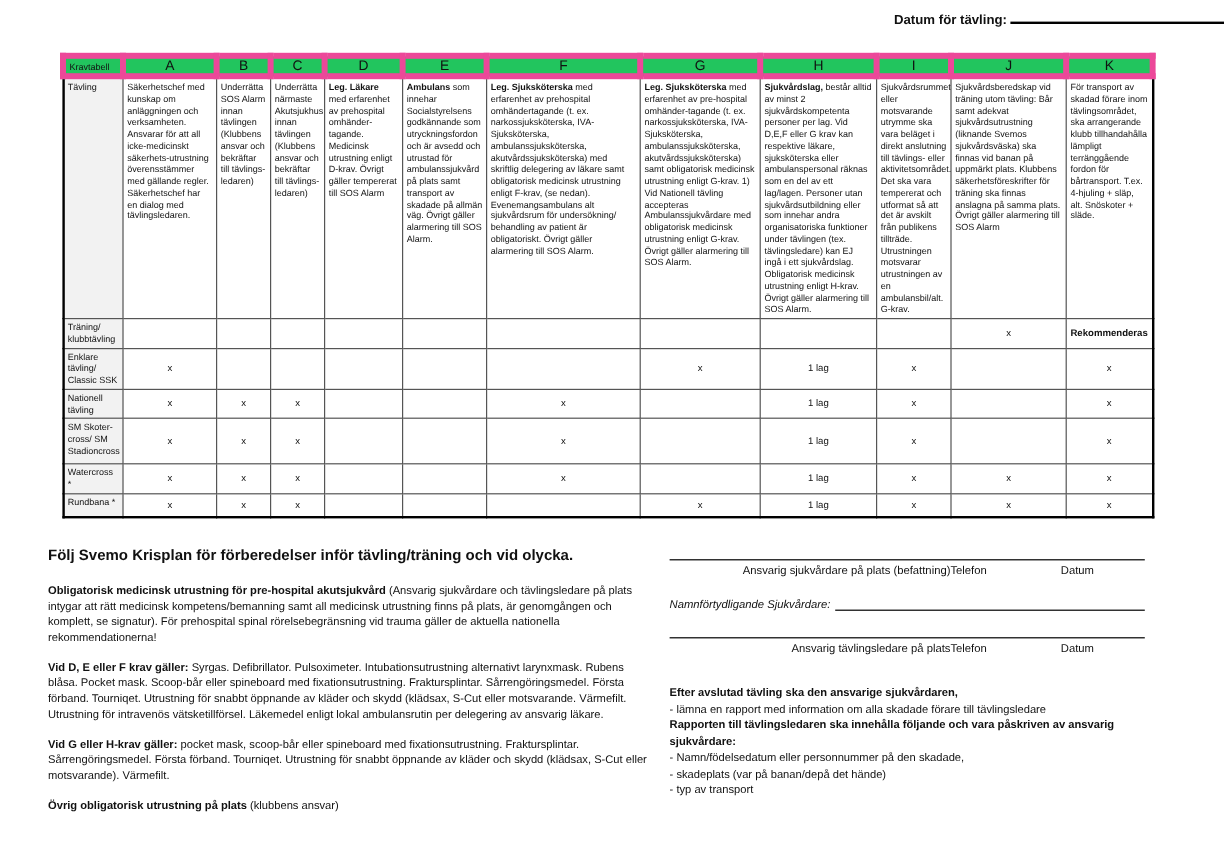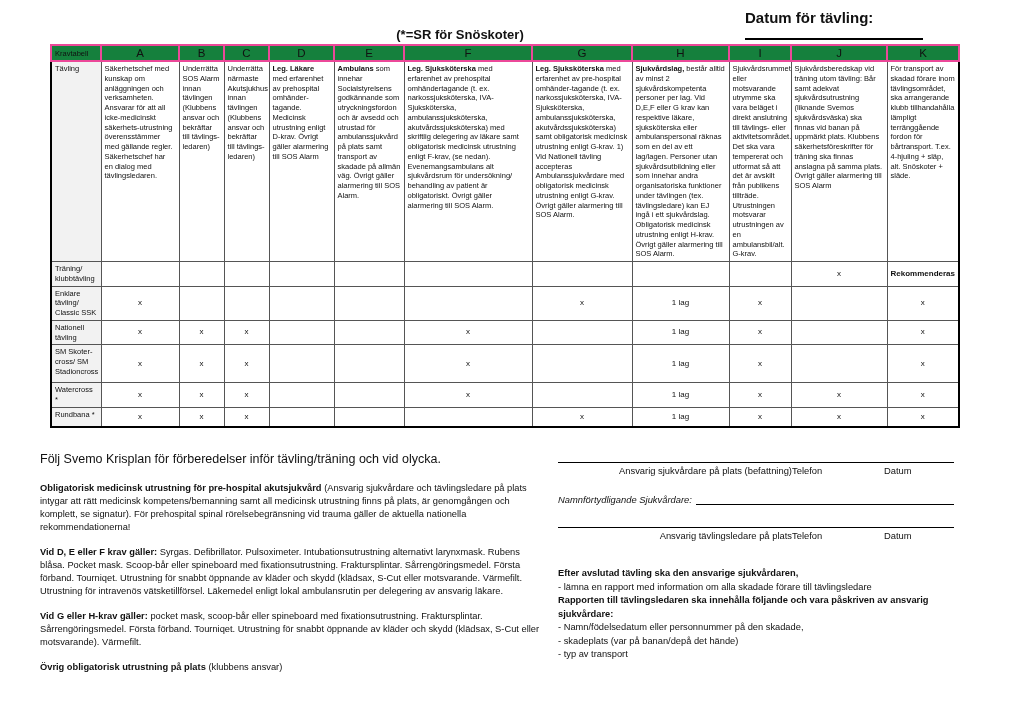--- a/index.html
+++ b/index.html
@@ -10,45 +10,45 @@
   }
   .page { position: relative; width: 1024px; height: 702px; padding-top: 8px; }
 
   
   .hdr { position: relative; height: 36px; }
   .title-line { position: absolute; left: 22px; top: 0; white-space: nowrap; }
   .title-main { font-size: 15.5px; font-weight: bold; }
   .title-sec  { font-size: 13.5px; font-weight: bold; }
   .subtitle   { position: absolute; left: 340px; top: 19px; width: 240px;
                 text-align: center; font-size: 13px; font-weight: bold; }
-  .datum      { position: absolute; left: 745px; top: 1px; font-size: 15px; font-weight: bold; }
+  .datum      { position: absolute; left: 745px; top: 1px; font-size: 11px; font-weight: bold; }
   .datum .fill{ display: inline-block; width: 178px; border-bottom: 2px solid #000; height: 11px; }
 
   
   table.krav { border-collapse: collapse; table-layout: fixed; margin-left: 50px;
                width: 908px; border: 2px solid #000; }
   table.krav th {
-    border: 2px solid #ec4899; background: #15803d; font-weight: normal;
+    border: 5px solid #ec4899; background: #22c55e; font-weight: normal;
     font-size: 11.5px; height: 16px; text-align: center; padding: 0 2px;
   }
   table.krav th.corner { font-size: 7.5px; text-align: left; padding-left: 3px; }
   table.krav td {
     border: 1px solid #555; vertical-align: top;
     font-size: 7.5px; line-height: 1.3; padding: 2px 3px; background: #fff;
   }
   table.krav td.rowlabel { background: #f2f2f2; }
   table.krav tr.reqrow td { height: 190px; }
   td .lead { font-weight: bold; }
   table.krav td.mark { text-align: center; vertical-align: middle; font-size: 8px; }
   table.krav td.mark.strong { font-weight: bold; }
 
   
   .bottom { display: flex; margin: 24px 40px 0 40px; gap: 16px; }
   .bleft  { width: 502px; }
-  .bleft h2 { font-size: 12.5px; font-weight: normal; margin-bottom: 16px; }
+  .bleft h2 { font-size: 12.5px; font-weight: bold; margin-bottom: 16px; }
   .bleft p  { font-size: 9.3px; line-height: 1.4; margin-bottom: 12px; }
   .blead { font-weight: bold; }
 
   .bright { flex: 1; padding-top: 10px; font-size: 9.4px; }
   .sigblock { border-top: 1px solid #000; display: flex; padding-top: 2px; width: 396px; }
   .sigblock .slabel { flex: 1; text-align: right; }
   .sigblock .stel { width: 92px; }
   .sigblock .sdat { width: 70px; }
   .nameline { display: flex; align-items: flex-end; margin: 18px 0 22px 0; width: 396px; justify-content: center; }
   .nameline .nlabel { font-style: italic; white-space: nowrap; }
@@ -56,21 +56,20 @@
 
   .report { margin-top: 26px; line-height: 1.45; font-size: 9.3px; }
   .report .rbold { font-weight: bold; }
 </style>
 </head>
 <body>
 
 <div class="page">
 
   <div class="hdr">
-    <div class="subtitle">(*=SR för Snöskoter)</div>
     <div class="datum">
       <span>Datum för tävling:</span>
       <span class="fill"></span>
     </div>
   </div>
 
   <table class="krav">
     <colgroup>
       <col style="width:50px">
         <col style="width:78px">
@@ -100,21 +99,21 @@
         <th>J</th>
         <th>K</th>
       </tr>
     </thead>
     <tbody>
       <tr class="reqrow">
         <td class="rowlabel">Tävling</td>
         <td><span class="lead"></span><span>Säkerhetschef med kunskap om anläggningen och verksamheten. Ansvarar för att all icke-medicinskt säkerhets-utrustning överensstämmer med gällande regler. Säkerhetschef har en dialog med tävlingsledaren.</span></td>
         <td><span class="lead"></span><span>Underrätta SOS Alarm innan tävlingen (Klubbens ansvar och bekräftar till tävlings-ledaren)</span></td>
         <td><span class="lead"></span><span>Underrätta närmaste Akutsjukhus innan tävlingen (Klubbens ansvar och bekräftar till tävlings-ledaren)</span></td>
-        <td><span class="lead">Leg. Läkare</span><span> med erfarenhet av prehospital omhänder-tagande. Medicinsk utrustning enligt D-krav. Övrigt gäller alarmering till SOS Alarm</span></td>
+        <td><span class="lead">Leg. Läkare</span><span> med erfarenhet av prehospital omhänder-tagande. Medicinsk utrustning enligt D-krav. Övrigt gäller tempererat till SOS Alarm</span></td>
         <td><span class="lead">Ambulans</span><span> som innehar Socialstyrelsens godkännande som utryckningsfordon och är avsedd och utrustad för ambulanssjukvård på plats samt transport av skadade på allmän väg. Övrigt gäller alarmering till SOS Alarm.</span></td>
         <td><span class="lead">Leg. Sjuksköterska</span><span> med erfarenhet av prehospital omhändertagande (t. ex. narkossjuksköterska, IVA-Sjuksköterska, ambulanssjuksköterska, akutvårdssjuksköterska) med skriftlig delegering av läkare samt obligatorisk medicinsk utrustning enligt F-krav, (se nedan). Evenemangsambulans alt sjukvårdsrum för undersökning/ behandling av patient är obligatoriskt. Övrigt gäller alarmering till SOS Alarm.</span></td>
         <td><span class="lead">Leg. Sjuksköterska</span><span> med erfarenhet av pre-hospital omhänder-tagande (t. ex. narkossjuksköterska, IVA-Sjuksköterska, ambulanssjuksköterska, akutvårdssjuksköterska) samt obligatorisk medicinsk utrustning enligt G-krav. 1) Vid Nationell tävling accepteras Ambulanssjukvårdare med obligatorisk medicinsk utrustning enligt G-krav. Övrigt gäller alarmering till SOS Alarm.</span></td>
         <td><span class="lead">Sjukvårdslag,</span><span> består alltid av minst 2 sjukvårdskompetenta personer per lag. Vid D,E,F eller G krav kan respektive läkare, sjuksköterska eller ambulanspersonal räknas som en del av ett lag/lagen. Personer utan sjukvårdsutbildning eller som innehar andra organisatoriska funktioner under tävlingen (tex. tävlingsledare) kan EJ ingå i ett sjukvårdslag. Obligatorisk medicinsk utrustning enligt H-krav.  Övrigt gäller alarmering till SOS Alarm.</span></td>
         <td><span class="lead"></span><span>Sjukvårdsrummet eller motsvarande utrymme ska vara beläget i direkt anslutning till tävlings- eller aktivitetsområdet. Det ska vara tempererat och utformat så att det är avskilt från publikens tillträde. Utrustningen motsvarar utrustningen av en ambulansbil/alt.  G-krav.</span></td>
         <td><span class="lead"></span><span>Sjukvårdsberedskap vid träning utom tävling: Bår samt adekvat sjukvårdsutrustning (liknande Svemos sjukvårdsväska) ska finnas vid banan på uppmärkt plats. Klubbens säkerhetsföreskrifter för träning ska finnas anslagna på samma plats. Övrigt gäller alarmering till SOS Alarm</span></td>
         <td><span class="lead"></span><span>För transport av skadad förare inom tävlingsområdet, ska arrangerande klubb tillhandahålla lämpligt terränggående fordon för bårtransport. T.ex. 4-hjuling + släp, alt. Snöskoter + släde.</span></td>
       </tr>
 
       <tr style="height:24px">

